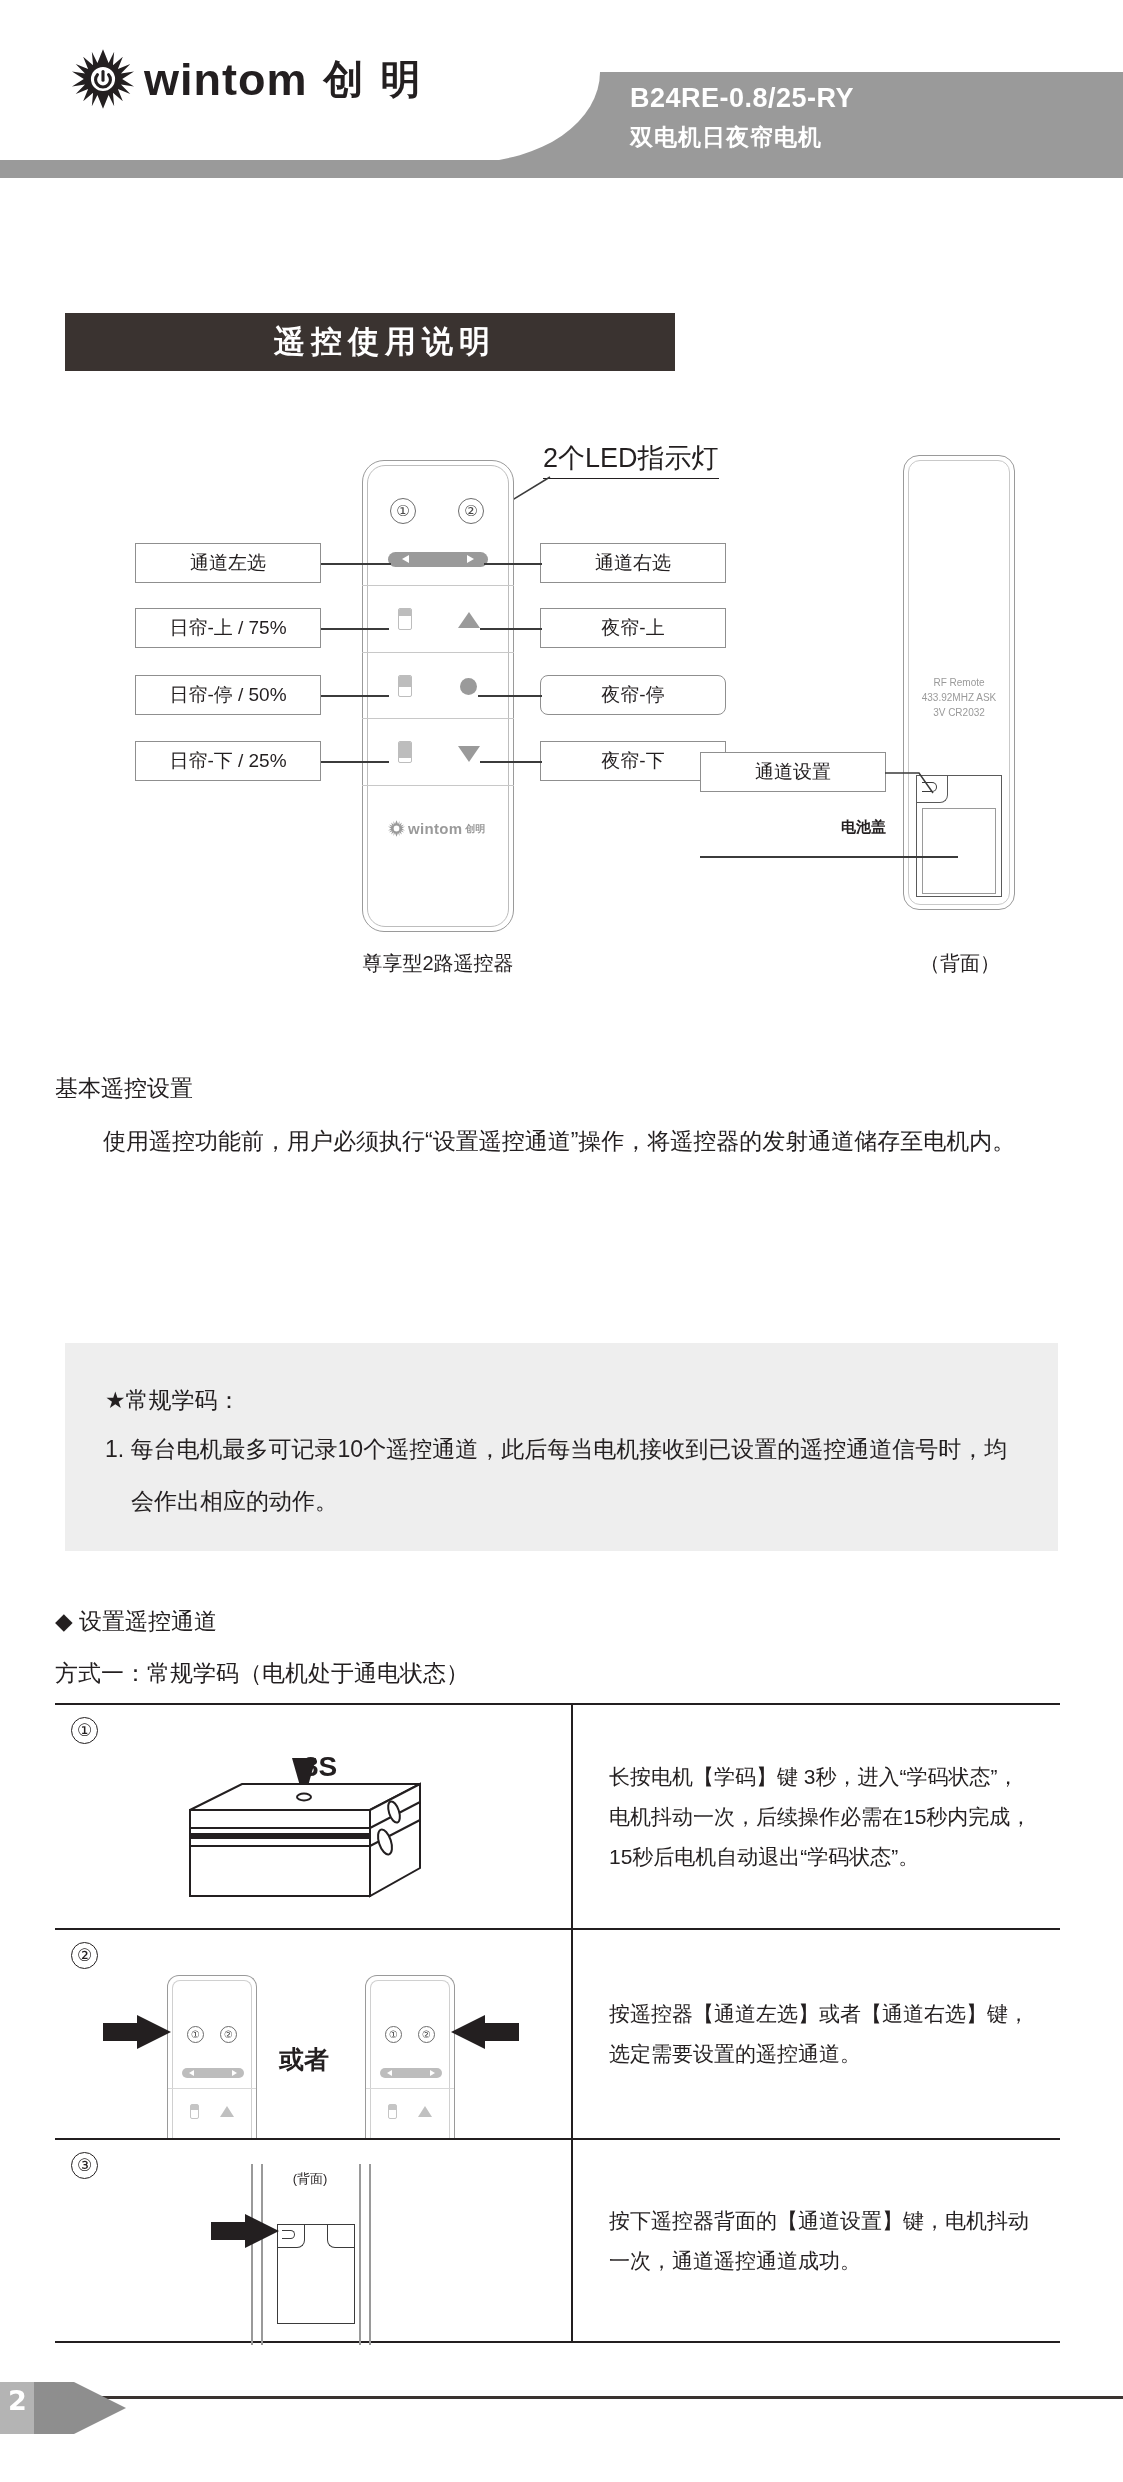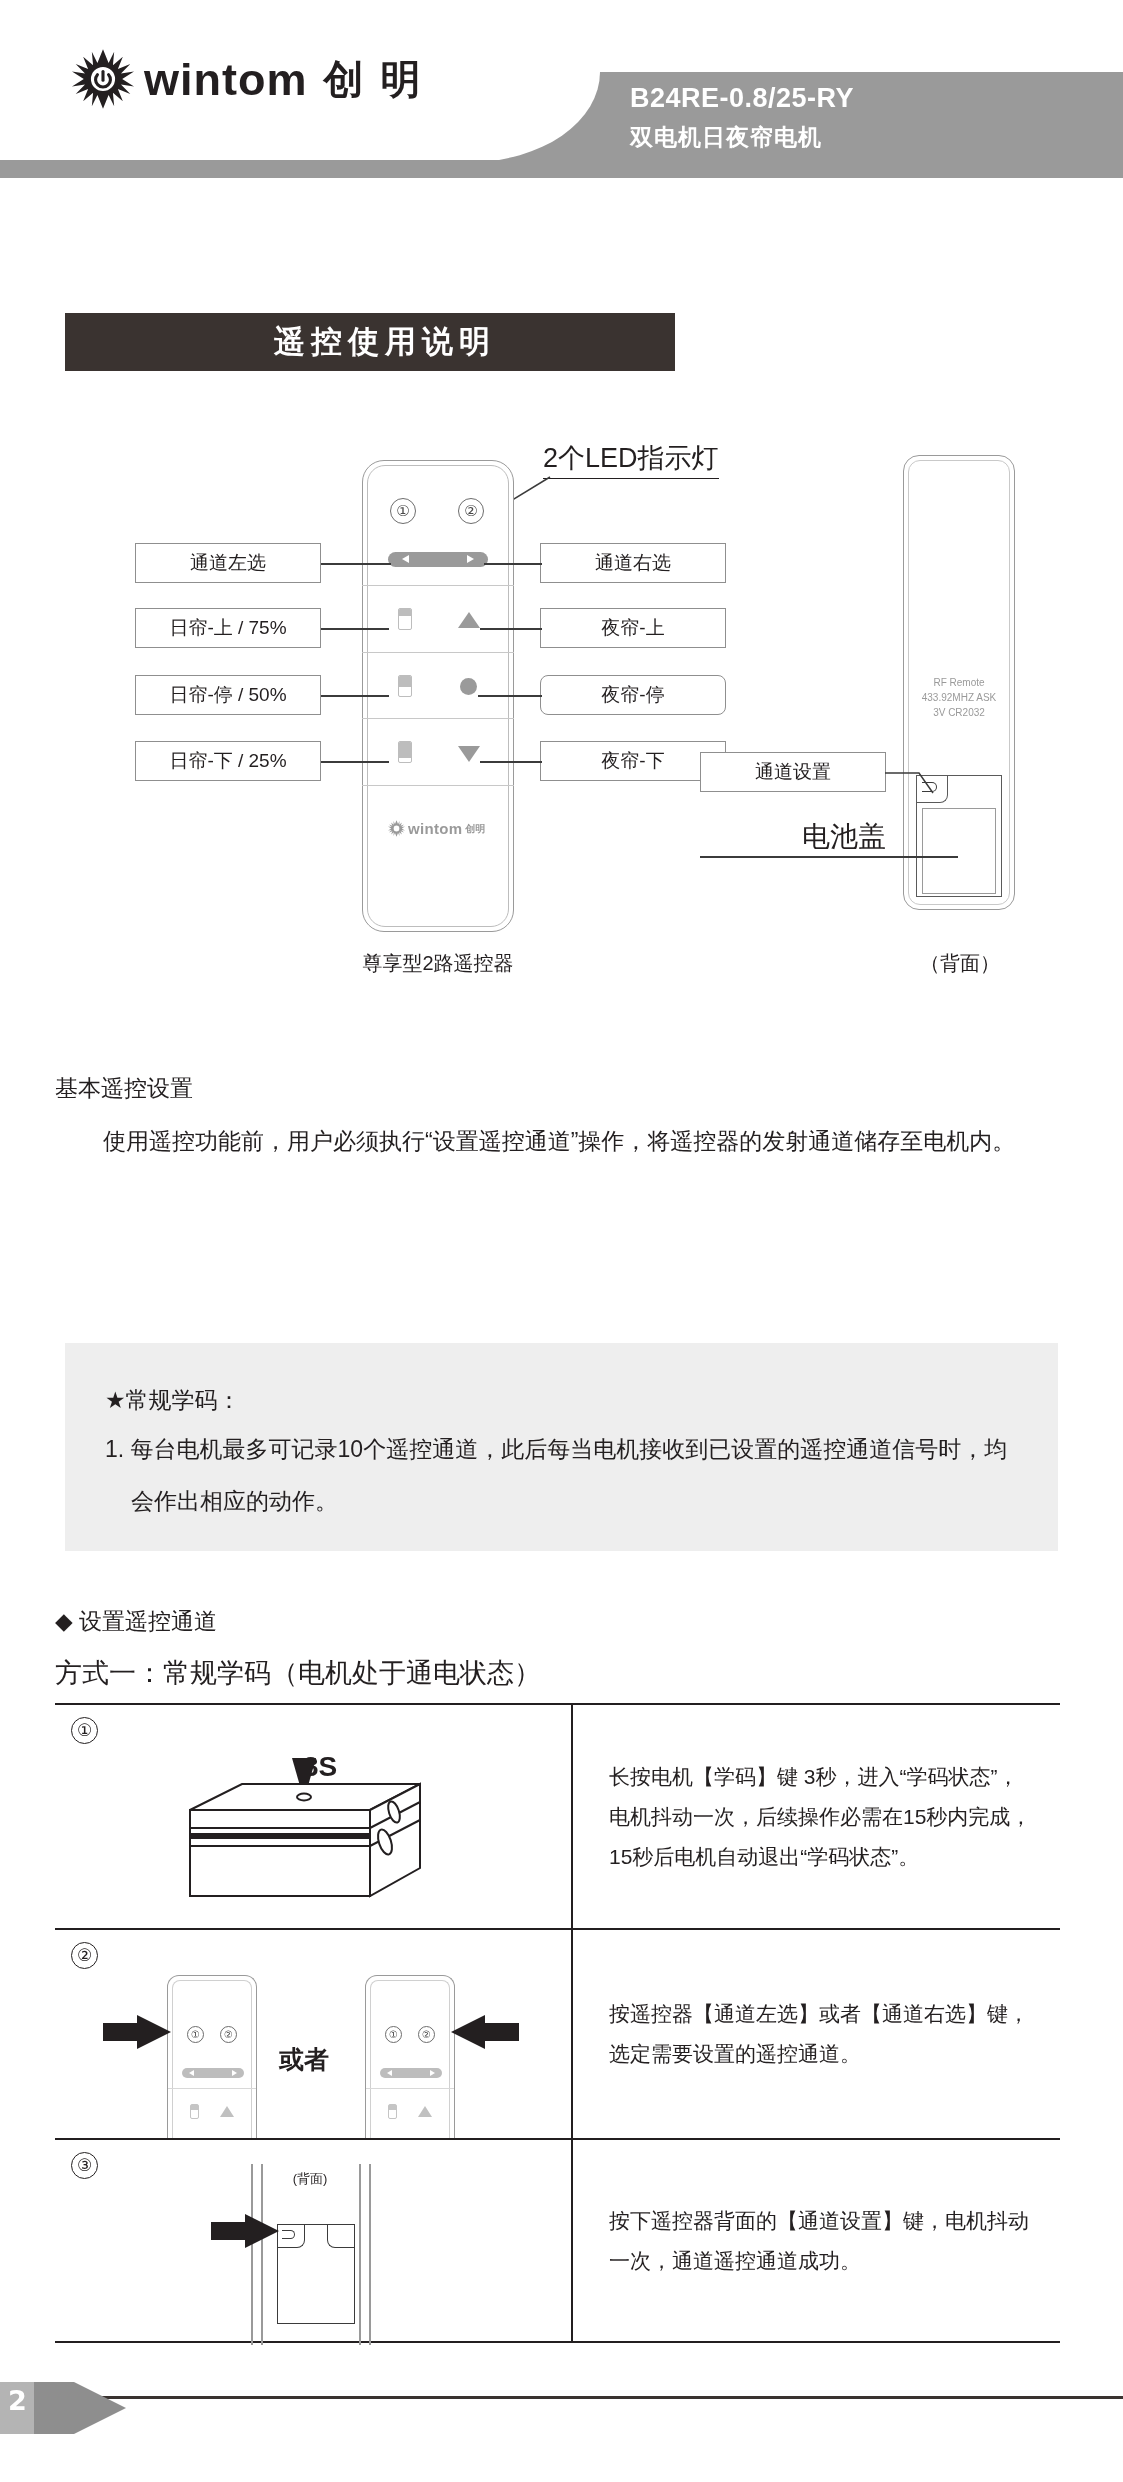--- a/index.html
+++ b/index.html
@@ -328,21 +328,21 @@
   .diamond-head {
     position: absolute;
     left: 55px; top: 1601px;
     font-size: 23px;
     color: #231f20;
     line-height: 40px;
   }
   .mode-head {
     position: absolute;
     left: 55px; top: 1653px;
-    font-size: 27px;
+    font-size: 23px;
     color: #231f20;
     line-height: 40px;
   }
 
   
   .steptable {
     position: absolute;
     left: 55px; top: 1703px;
     width: 1005px;
   }
@@ -643,21 +643,21 @@
   <div class="battery-cover"></div>
   <div class="bc-notch-l"></div>
   <div class="set-key"></div>
   <div class="bc-inner"></div>
 
   <div class="callout" style="left:700px;top:322px;width:186px;">通道设置</div>
   <svg style="position:absolute;left:885px;top:325px;" width="60" height="44">
     <polyline points="0,18 34,18 48,38" fill="none" stroke="#3b3b3b" stroke-width="1.5"></polyline>
   </svg>
 
-  <div class="caption" style="left:700px;top:388px;width:186px;text-align:right;font-size:28px;">电池盖</div>
+  <div class="caption" style="left:700px;top:388px;width:186px;text-align:right;font-size:15px;font-weight:bold;">电池盖</div>
   <div class="lline" style="left:700px;top:426px;width:258px;"></div>
 
   <div class="caption" style="left:880px;top:520px;width:160px;">（背面）</div>
 </div>
 
 <div class="body-text" style="left:55px;top:1068px;width:1005px;">
   <div class="p-head">基本遥控设置</div>
   <div class="p-body" style="margin-top:6px;">使用遥控功能前，用户必须执行“设置遥控通道”操作，将遥控器的发射通道储存至电机内。</div>
 </div>
 

